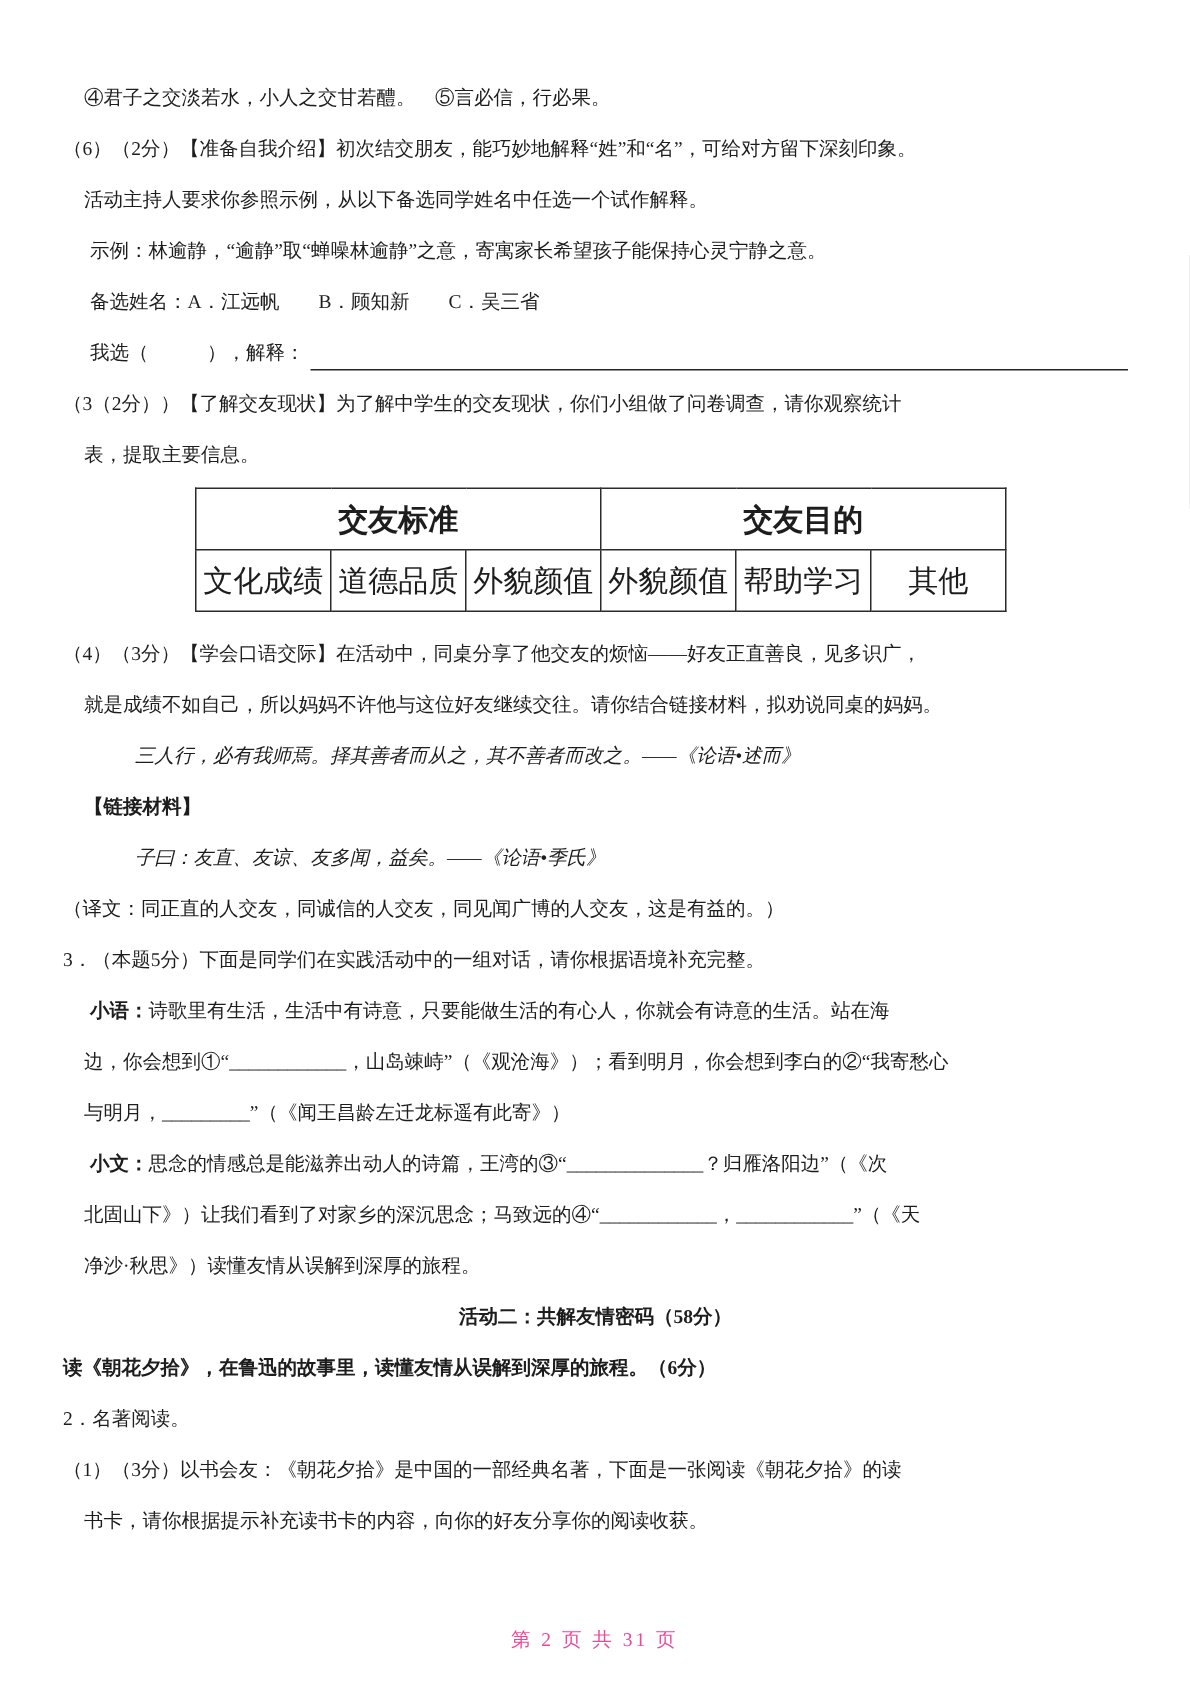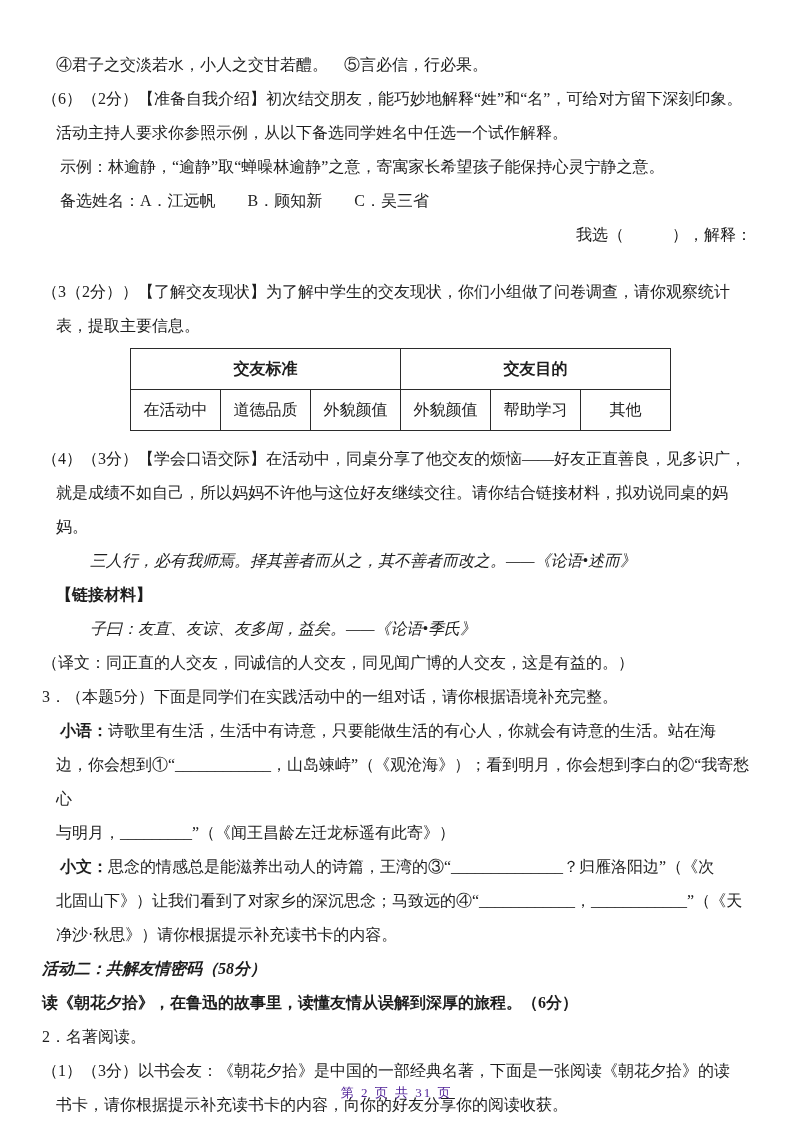--- a/index.html
+++ b/index.html
@@ -2,41 +2,41 @@
 <html><head>
 <meta charset="utf-8">
 <style>
   * { box-sizing: border-box; }
   html,body { margin:0; padding:0; background:#e8e8e8; }
   .page {
     width:793px; height:1122px; margin:0 auto; background:#ffffff;
     font-family:"Liberation Serif","DejaVu Serif",serif; color:#1d1d1d;
     position:relative; padding:48px 41px 0 42px; overflow:hidden;
   }
-  .line { font-size:16px; line-height:34px; }
+  .line { font-size:13px; line-height:34px; }
   .ind-a { margin-left:0; }
   .ind-b { margin-left:14px; }
   .ind-c { margin-left:18px; }
   .ind-d { margin-left:48px; }
   .fw { font-weight:bold; }
   .it { font-style:italic; }
-  .ctr { text-align:left; margin-left:0;font-style:italic; }
-  .rowflex { display:flex; align-items:flex-end;flex-direction:column; }
+  .ctr { text-align:center; margin-left:0; }
+  .rowflex { display:flex; align-items:center; }
   .fill-line { flex:1 1 auto; border-bottom:1.5px solid #242424; height:23px; margin-left:4px; }
 
   table.survey { border-collapse:collapse; margin:5px 0 11px 88px; table-layout:fixed; }
   table.survey td, table.survey th {
     border:1px solid #2b2b2b; width:90px; height:41px; text-align:center;
-    font-size:16px; padding:0; font-weight:normal;
+    font-size:20px; padding:0; font-weight:normal;
   }
   table.survey th.grp { font-weight:bold; }
 
   .footer {
     position:absolute; left:0; right:0; bottom:20px; text-align:center;
-    font-size:13px; color:#4c1d95; letter-spacing:2px;
+    font-size:13px; color:#ec4899; letter-spacing:2px;
   }
 </style>
 </head>
 <body>
 
 <div class="page">
 
   <div class="line ind-b">④君子之交淡若水，小人之交甘若醴。　⑤言必信，行必果。</div>
   <div class="line ind-a">（6）（2分）【准备自我介绍】初次结交朋友，能巧妙地解释“姓”和“名”，可给对方留下深刻印象。</div>
   <div class="line ind-b">活动主持人要求你参照示例，从以下备选同学姓名中任选一个试作解释。</div>
@@ -51,21 +51,21 @@
   <div class="line ind-a">（3（2分））【了解交友现状】为了解中学生的交友现状，你们小组做了问卷调查，请你观察统计</div>
   <div class="line ind-b">表，提取主要信息。</div>
 
   <table class="survey">
     <tbody>
       <tr>
         <th class="grp" colspan="3">交友标准</th>
         <th class="grp" colspan="3">交友目的</th>
       </tr>
       <tr>
-        <td>在活动中</td>
+        <td>文化成绩</td>
         <td>道德品质</td>
         <td>外貌颜值</td>
         <td>外貌颜值</td>
         <td>帮助学习</td>
         <td>其他</td>
       </tr>
     </tbody>
   </table>
 
   <div class="line ind-a">（4）（3分）【学会口语交际】在活动中，同桌分享了他交友的烦恼——好友正直善良，见多识广，</div>
@@ -79,21 +79,21 @@
   <div class="line ind-c">
     <span class="fw">小语：</span><span>诗歌里有生活，生活中有诗意，只要能做生活的有心人，你就会有诗意的生活。站在海</span>
   </div>
   <div class="line ind-b">边，你会想到①“____________，山岛竦峙”（《观沧海》）；看到明月，你会想到李白的②“我寄愁心</div>
   <div class="line ind-b">与明月，_________”（《闻王昌龄左迁龙标遥有此寄》）</div>
 
   <div class="line ind-c">
     <span class="fw">小文：</span><span>思念的情感总是能滋养出动人的诗篇，王湾的③“______________？归雁洛阳边”（《次</span>
   </div>
   <div class="line ind-b">北固山下》）让我们看到了对家乡的深沉思念；马致远的④“____________，____________”（《天</div>
-  <div class="line ind-b">净沙·秋思》）请你根据提示补充读书卡的内容。</div>
+  <div class="line ind-b">净沙·秋思》）读懂友情从误解到深厚的旅程。</div>
 
   <div class="line ctr fw">活动二：共解友情密码（58分）</div>
   <div class="line ind-a fw">读《朝花夕拾》，在鲁迅的故事里，读懂友情从误解到深厚的旅程。（6分）</div>
   <div class="line ind-a">2．名著阅读。</div>
   <div class="line ind-a">（1）（3分）以书会友：《朝花夕拾》是中国的一部经典名著，下面是一张阅读《朝花夕拾》的读</div>
   <div class="line ind-b">书卡，请你根据提示补充读书卡的内容，向你的好友分享你的阅读收获。</div>
 
   <div class="footer">第 2 页 共 31 页</div>
 
 </div>

